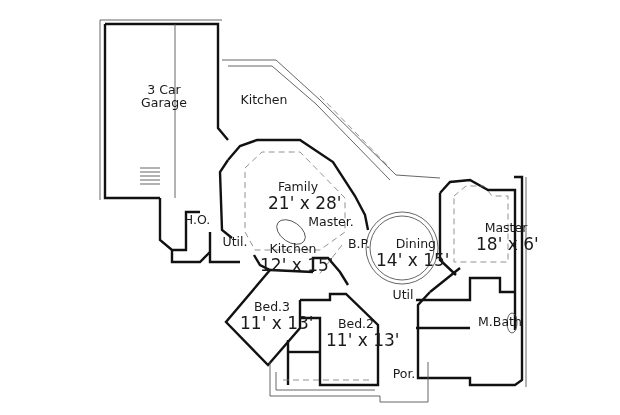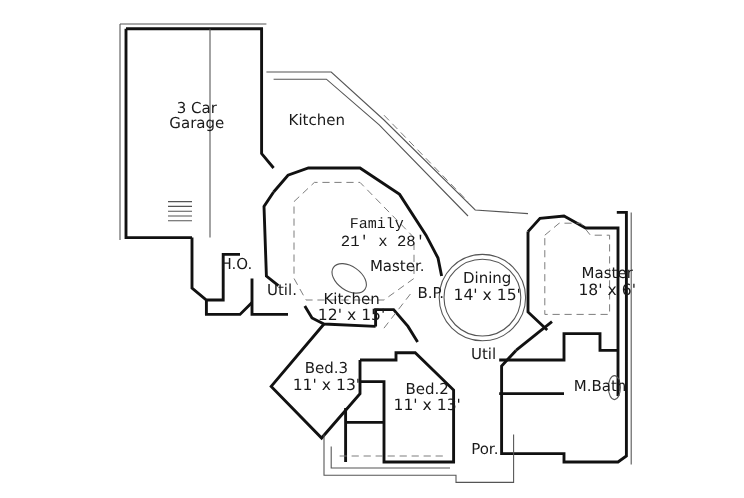--- a/index.html
+++ b/index.html
@@ -1,20 +1,20 @@
 <!DOCTYPE html>
 <html><head>
 <meta charset="utf-8">
 <style>
   html, body { margin:0; padding:0; background:#ffffff; }
   body { width:620px; height:415px; overflow:hidden; position:relative; font-family:"DejaVu Sans", sans-serif; }
   #plan { position:absolute; left:0; top:0; width:620px; height:415px; }
   .label { position:absolute; color:#1a1a1a; white-space:nowrap; line-height:1; text-align:center; }
   .name { font-size:12.5px; display:block; }
-  .dim { font-size:13px; display:block; margin-top:1px; }
+  .dim { font-size:17px; display:block; margin-top:1px; }
 </style>
 </head>
 <body>
 
 <svg id="plan" viewBox="0 0 620 415" xmlns="http://www.w3.org/2000/svg">
   <g fill="none" stroke="#111" stroke-width="2.4" stroke-linejoin="miter">
 
     <path d="M105 24 L218 24 L218 128 L228 140"></path>
     <path d="M105 24 L105 198 L160 198"></path>
 
@@ -73,28 +73,28 @@
   </g>
 </svg>
 
 <div class="label" style="left:132px;top:84px;width:64px;">
   <span class="name">3 Car</span>
   <span class="name">Garage</span>
 </div>
 <div class="label" style="left:234px;top:94px;width:60px;">
   <span class="name">Kitchen</span>
 </div>
-<div class="label" style="left:284px;top:181px;width:60px;font-family:Liberation Mono, monospace;">
+<div class="label" style="left:268px;top:181px;width:60px;">
   <span class="name">Family</span>
   <span class="dim">21' x 28'</span>
 </div>
 <div class="label" style="left:306px;top:216px;width:50px;">
   <span class="name">Master.</span>
 </div>
-<div class="label" style="left:376px;top:226px;width:60px;">
+<div class="label" style="left:376px;top:238px;width:60px;text-align:right;">
   <span class="name">Dining</span>
   <span class="dim">14' x 15'</span>
 </div>
 <div class="label" style="left:344px;top:238px;width:30px;">
   <span class="name">B.P.</span>
 </div>
 <div class="label" style="left:452px;top:222px;width:60px;margin-left:24px;">
   <span class="name">Master</span>
   <span class="dim">18' x 6'</span>
 </div>

